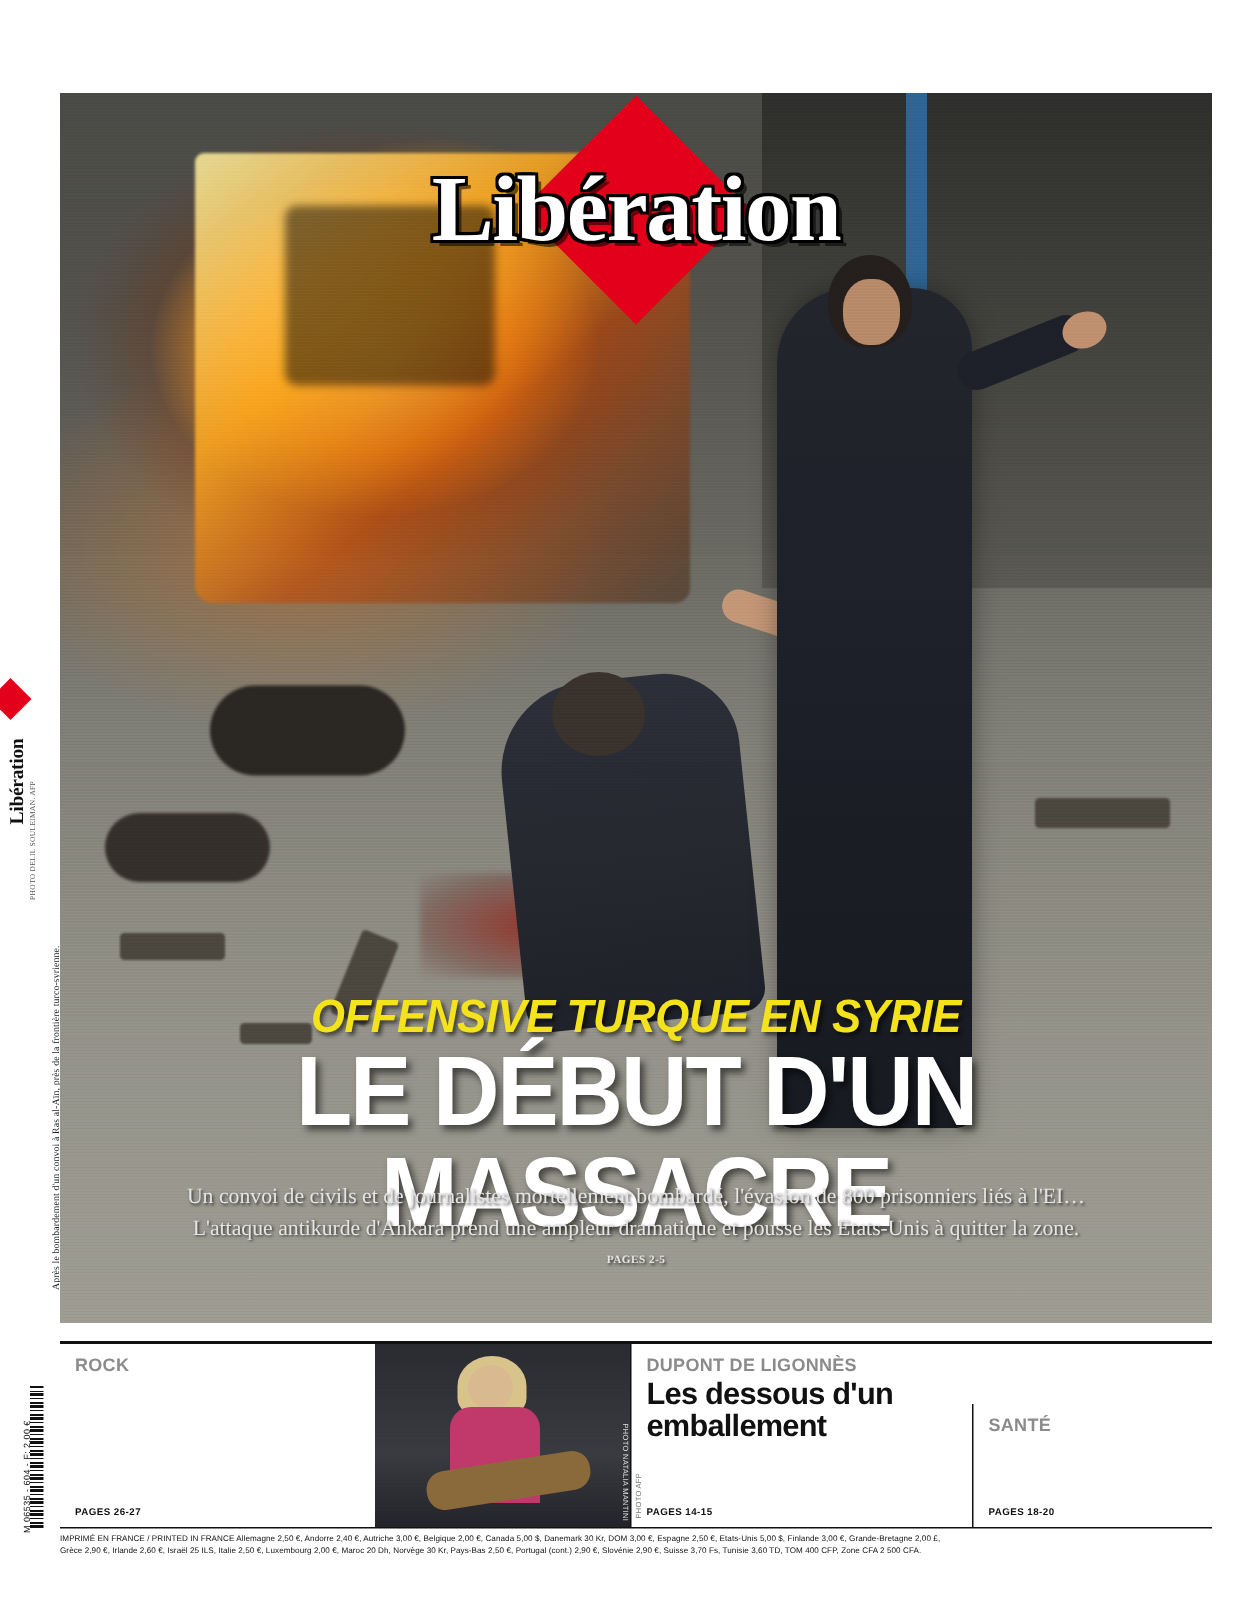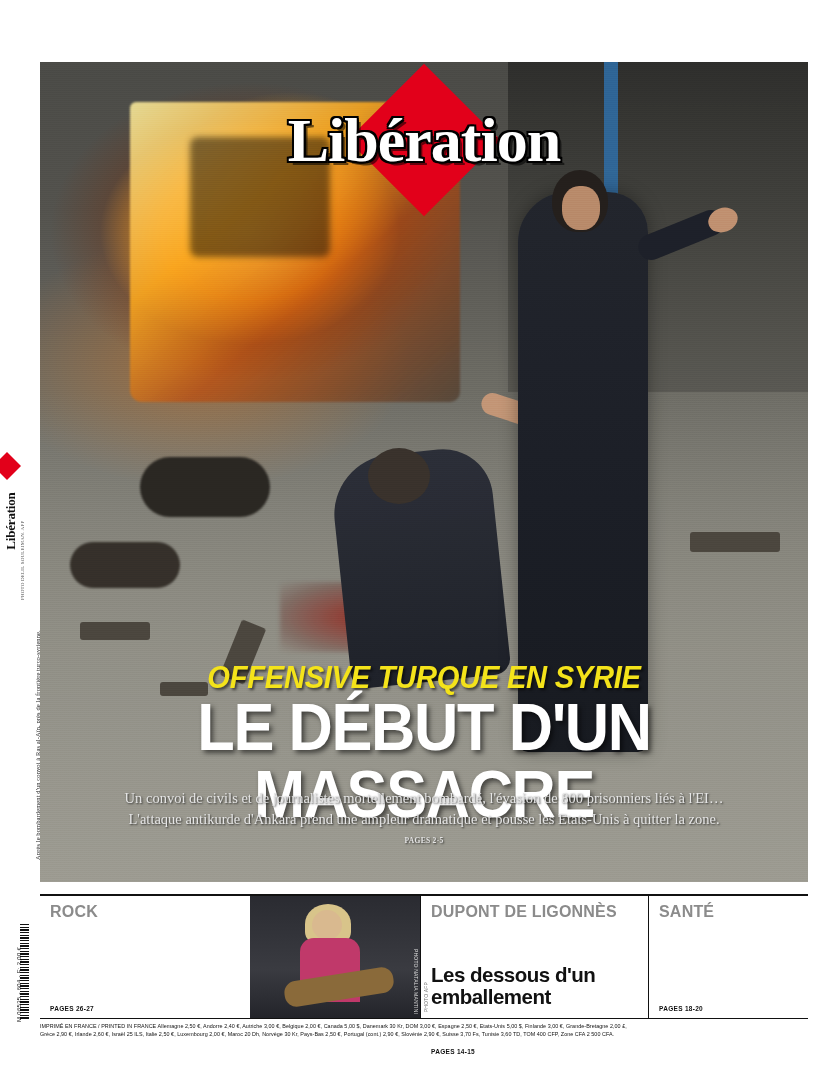--- a/index.html
+++ b/index.html
@@ -400,27 +400,27 @@
   .teaser {
     position: relative;
     box-sizing: border-box;
     padding: 8px 10px 6px 10px;
     display: flex;
     flex-direction: column;
     justify-content: flex-start;
   }
   .t1 { width: 210px; }
   .t2 { width: 170px; padding: 0; }
-  .t3 { width: 228px; border-left: 1px solid #111; gap: 41px; }
-  .t4 { width: 160px; border-left: 1px solid #111; }
+  .t3 { width: 228px; border-left: 1px solid #111; }
+  .t4 { width: 160px; border-left: 1px solid #111; margin-top: 40px; }
 
   .t-cat {
     font-family: "Liberation Sans", sans-serif;
     font-weight: bold;
-    font-size: 16px;
+    font-size: 12px;
     color: #8b8b8b;
     letter-spacing: .2px;
     line-height: 1.05;
     margin-bottom: 2px;
   }
   .t-title {
     font-family: "Liberation Sans", sans-serif;
     font-weight: bold;
     font-size: 20.5px;
     line-height: 1.06;

